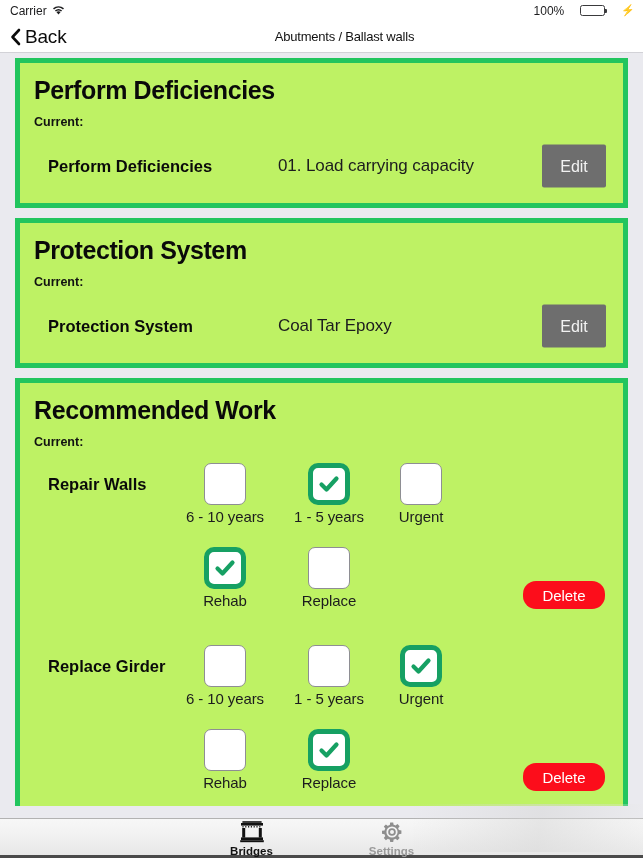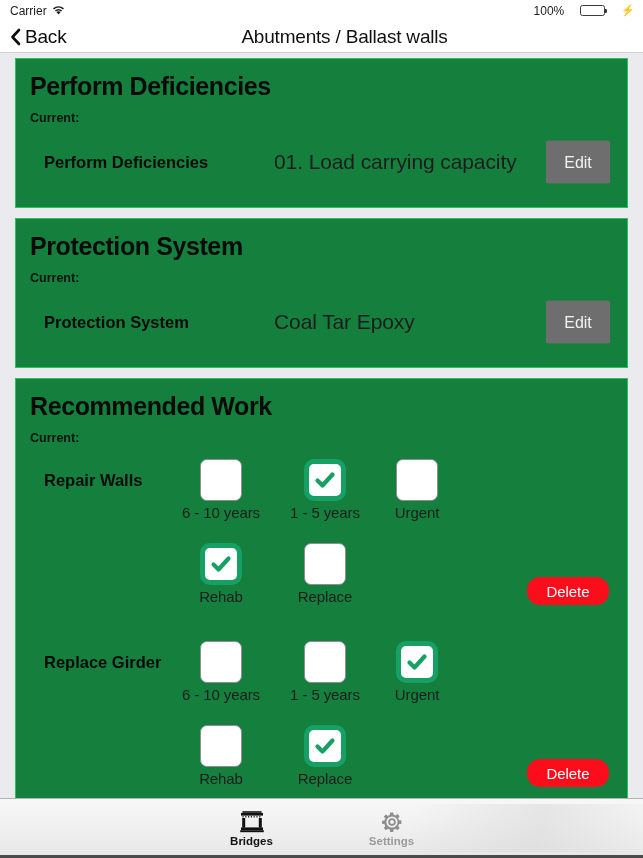--- a/index.html
+++ b/index.html
@@ -111,43 +111,43 @@
     color: #0b0b0b;
     letter-spacing: -0.2px;
   }
   .nav-title {
     position: absolute;
     left: 0; right: 0;
     top: 0;
     height: 32px;
     line-height: 32px;
     text-align: center;
-    font-size: 19px;
+    font-size: 13px;
     color: #111;
     letter-spacing: -0.2px;
     padding-left: 46px;
   }
 
   
   .content {
     position: absolute;
     top: 53px;
     left: 0;
     width: 643px;
     height: 753px;
     background: #eaeaef;
     overflow: hidden;
   }
 
   .card {
     position: absolute;
     left: 15px;
     width: 613px;
-    background: #15803d;
-    border: 1px solid #22c55e;
+    background: #bef264;
+    border: 5px solid #22c55e;
   }
 
   .card-title {
     font-size: 25px;
     font-weight: bold;
     color: #0a0a0a;
     letter-spacing: -0.4px;
     margin: 13px 0 0 14px;
   }
   .card-current {
@@ -172,21 +172,21 @@
     font-size: 16.5px;
     font-weight: bold;
     color: #0a0a0a;
     line-height: 1.12;
   }
   .kv-value {
     position: absolute;
     left: 258px;
     top: 50%;
     transform: translateY(-50%);
-    font-size: 21px;
+    font-size: 17px;
     color: #1c1c1e;
     letter-spacing: -0.1px;
     text-align: center;
   }
   .edit-btn {
     position: absolute;
     right: 17px;
     top: 50%;
     transform: translateY(-50%);
     width: 64px;
@@ -263,21 +263,21 @@
     font-family: "Liberation Sans", sans-serif;
     cursor: pointer;
     letter-spacing: -0.1px;
   }
 
   
   .tabbar {
     position: absolute;
     bottom: 0; left: 0;
     width: 643px;
-    height: 60px;
+    height: 40px;
     background: linear-gradient(180deg, #f7f7f7 0%, #f2f2f2 40%, #e7e7e7 100%);
     border-top: 1px solid #b2b2b2;
     border-bottom: 3px solid #4a4a4a;
     display: flex;
     align-items: center;
     justify-content: center;
     gap: 48px;
   }
   .tab {
     width: 92px;

